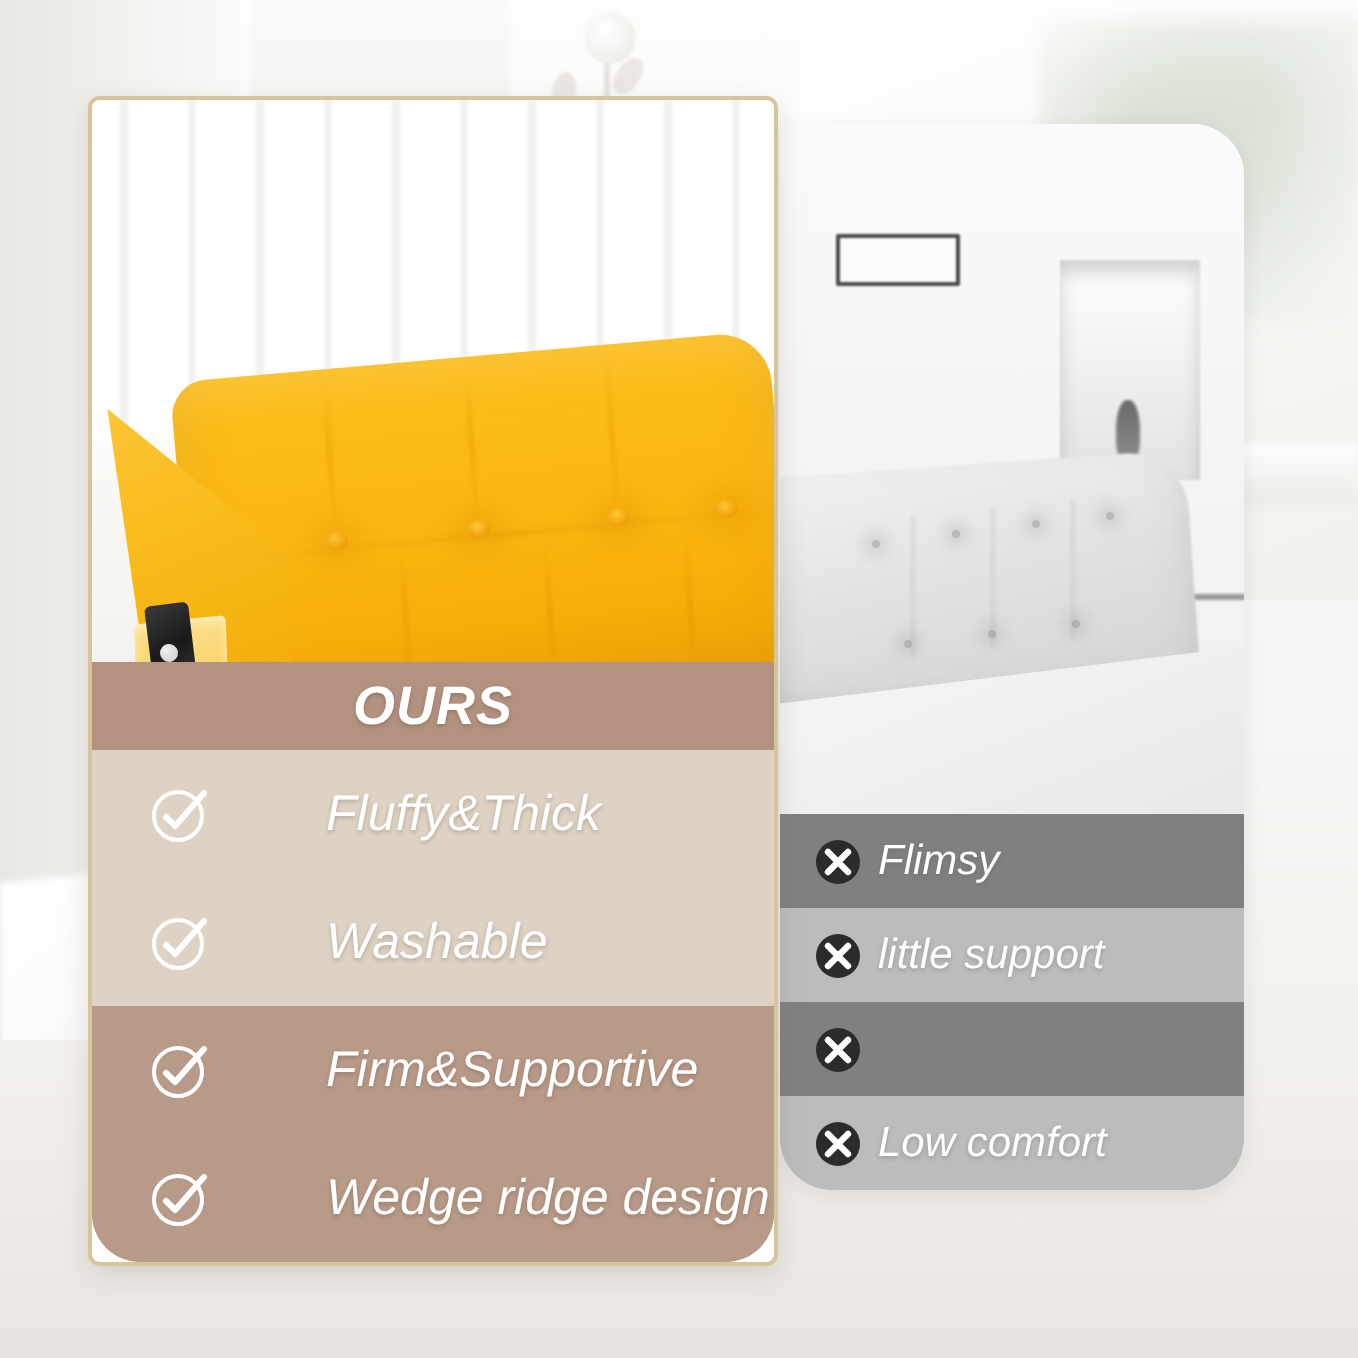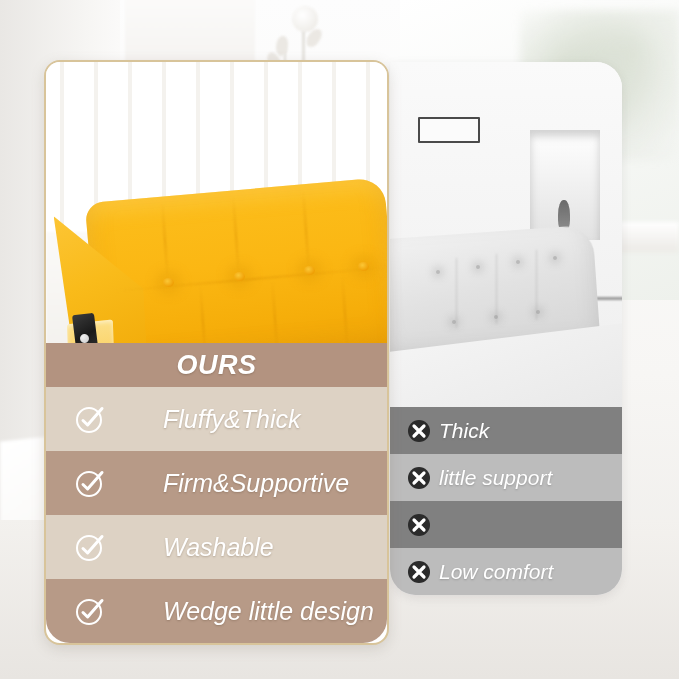--- a/index.html
+++ b/index.html
@@ -154,23 +154,23 @@
   }
   .g-chair {
     position: absolute; left: 195px; top: 235px; width: 45px; height: 80px;
     border: 3px solid #9a9a9a; border-radius: 8px;
     background: transparent; filter: blur(.9px);
   }
 
   
   .card-left {
     position: absolute;
-    left: 44px; top: 60px;
+    left: 44px; top: 48px;
     width: 345px; height: 585px;
-    border-radius: 16px;
+    border-radius: 6px;
     overflow: hidden;
     border: 2px solid #d8c49a;
     box-sizing: border-box;
     box-shadow: 0 4px 14px rgba(120,110,95,.20);
     background: #fff;
   }
   .photo-color { position: absolute; inset: 0; overflow: hidden; }
   .c-curtain {
     position: absolute; left: 0; top: 0; width: 341px; height: 260px;
     background:
@@ -372,21 +372,21 @@
     <div class="table-others">
 
 
       <div class="row others-row alt-a">
         <span class="x-icon">
           <svg viewBox="0 0 24 24" width="24" height="24">
             <circle cx="12" cy="12" r="11" fill="#2b2b2b"></circle>
             <path d="M7 7 L17 17 M17 7 L7 17" stroke="#ffffff" stroke-width="3.2" stroke-linecap="round"></path>
           </svg>
         </span>
-        <span class="row-text">Thick</span>
+        <span class="row-text">Flimsy</span>
       </div>
 
       <div class="row others-row alt-b">
         <span class="x-icon">
           <svg viewBox="0 0 24 24" width="24" height="24">
             <circle cx="12" cy="12" r="11" fill="#2b2b2b"></circle>
             <path d="M7 7 L17 17 M17 7 L7 17" stroke="#ffffff" stroke-width="3.2" stroke-linecap="round"></path>
           </svg>
         </span>
         <span class="row-text">little support</span>
@@ -455,46 +455,46 @@
       <div class="row ours-row alt-a">
         <span class="check-icon">
           <svg viewBox="0 0 30 30" width="30" height="30">
             <circle cx="14" cy="16" r="12" fill="none" stroke="#ffffff" stroke-width="2"></circle>
             <path d="M8 16.5 L12.6 21 L27 4.5" fill="none" stroke="#ffffff" stroke-width="3" stroke-linecap="round" stroke-linejoin="round"></path>
           </svg>
         </span>
         <span class="row-text">Fluffy&amp;Thick</span>
       </div>
 
+      <div class="row ours-row alt-a">
+        <span class="check-icon">
+          <svg viewBox="0 0 30 30" width="30" height="30">
+            <circle cx="14" cy="16" r="12" fill="none" stroke="#ffffff" stroke-width="2"></circle>
+            <path d="M8 16.5 L12.6 21 L27 4.5" fill="none" stroke="#ffffff" stroke-width="3" stroke-linecap="round" stroke-linejoin="round"></path>
+          </svg>
+        </span>
+        <span class="row-text">Washable</span>
+      </div>
+
       <div class="row ours-row alt-b">
         <span class="check-icon">
           <svg viewBox="0 0 30 30" width="30" height="30">
             <circle cx="14" cy="16" r="12" fill="none" stroke="#ffffff" stroke-width="2"></circle>
             <path d="M8 16.5 L12.6 21 L27 4.5" fill="none" stroke="#ffffff" stroke-width="3" stroke-linecap="round" stroke-linejoin="round"></path>
           </svg>
         </span>
         <span class="row-text">Firm&amp;Supportive</span>
       </div>
 
-      <div class="row ours-row alt-a">
-        <span class="check-icon">
-          <svg viewBox="0 0 30 30" width="30" height="30">
-            <circle cx="14" cy="16" r="12" fill="none" stroke="#ffffff" stroke-width="2"></circle>
-            <path d="M8 16.5 L12.6 21 L27 4.5" fill="none" stroke="#ffffff" stroke-width="3" stroke-linecap="round" stroke-linejoin="round"></path>
-          </svg>
-        </span>
-        <span class="row-text">Washable</span>
-      </div>
-
       <div class="row ours-row alt-b">
         <span class="check-icon">
           <svg viewBox="0 0 30 30" width="30" height="30">
             <circle cx="14" cy="16" r="12" fill="none" stroke="#ffffff" stroke-width="2"></circle>
             <path d="M8 16.5 L12.6 21 L27 4.5" fill="none" stroke="#ffffff" stroke-width="3" stroke-linecap="round" stroke-linejoin="round"></path>
           </svg>
         </span>
-        <span class="row-text">Wedge little design</span>
+        <span class="row-text">Wedge ridge design</span>
       </div>
 
     </div>
   </div>
 
 </div>
 
 </body></html>

